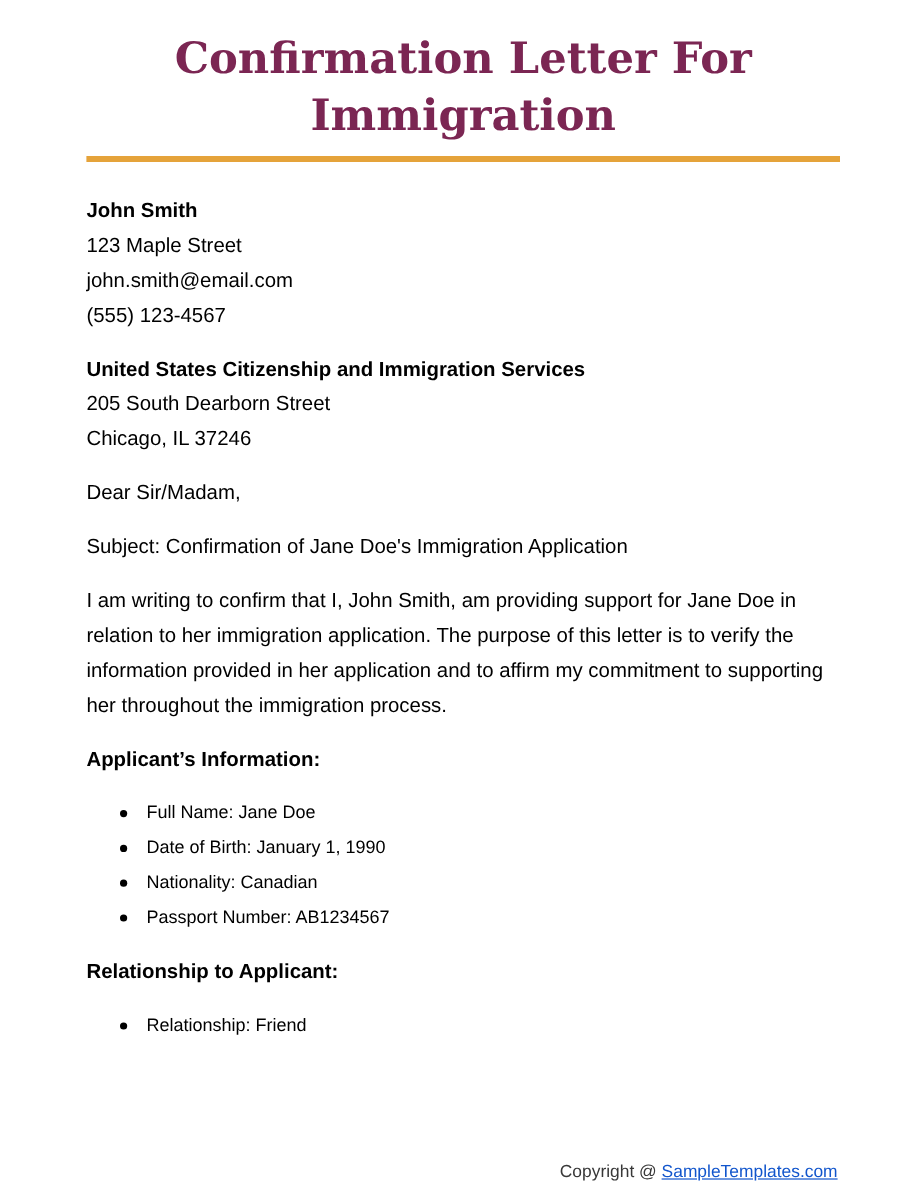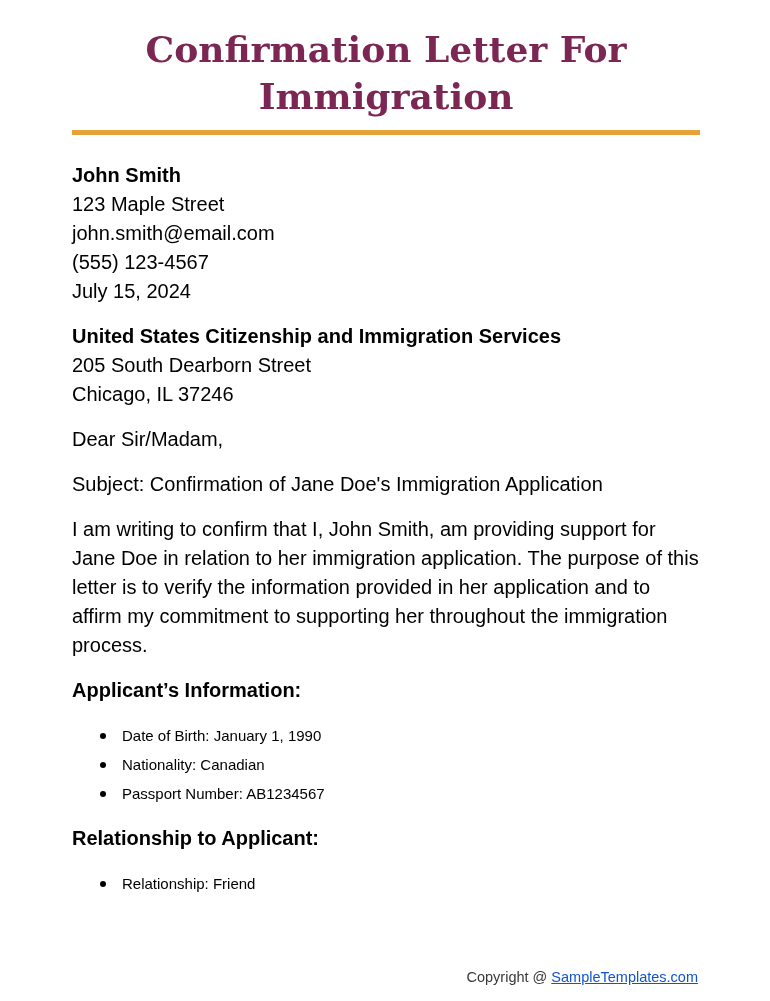--- a/index.html
+++ b/index.html
@@ -33,21 +33,21 @@
     background: #e5a33a;
     margin-top: 10px;
   }
   .block {
     margin: 0 0 16px 0;
   }
   .block.first {
     margin-top: 26px;
   }
   .line {
-    font-size: 20px;
+    font-size: 17px;
     line-height: 29px;
     margin: 0;
   }
   .bold {
     font-weight: 700;
   }
   ul.doc-list {
     list-style: none;
     margin: 0 0 16px 0;
     padding: 0;
@@ -87,21 +87,20 @@
 <div class="page">
 
   <h1 class="doc-title">Confirmation Letter For Immigration</h1>
   <div class="title-divider"></div>
 
   <div class="block first">
     <p class="line bold">John Smith</p>
     <p class="line">123 Maple Street</p>
     <p class="line">john.smith@email.com</p>
     <p class="line">(555) 123-4567</p>
-    <p class="line">July 15, 2024</p>
   </div>
 
   <div class="block">
     <p class="line bold">United States Citizenship and Immigration Services</p>
     <p class="line">205 South Dearborn Street</p>
     <p class="line">Chicago, IL 37246</p>
   </div>
 
   <div class="block">
     <p class="line">Dear Sir/Madam,</p>
@@ -113,20 +112,24 @@
 
   <div class="block">
     <p class="line">I am writing to confirm that I, John Smith, am providing support for Jane Doe in relation to her immigration application. The purpose of this letter is to verify the information provided in her application and to affirm my commitment to supporting her throughout the immigration process.</p>
   </div>
 
   <div class="block">
     <p class="line bold">Applicant’s Information:</p>
   </div>
 
   <ul class="doc-list">
+    <li>
+      <span class="bullet"></span>
+      <span>Full Name: Jane Doe</span>
+    </li>
     <li>
       <span class="bullet"></span>
       <span>Date of Birth: January 1, 1990</span>
     </li>
     <li>
       <span class="bullet"></span>
       <span>Nationality: Canadian</span>
     </li>
     <li>
       <span class="bullet"></span>

